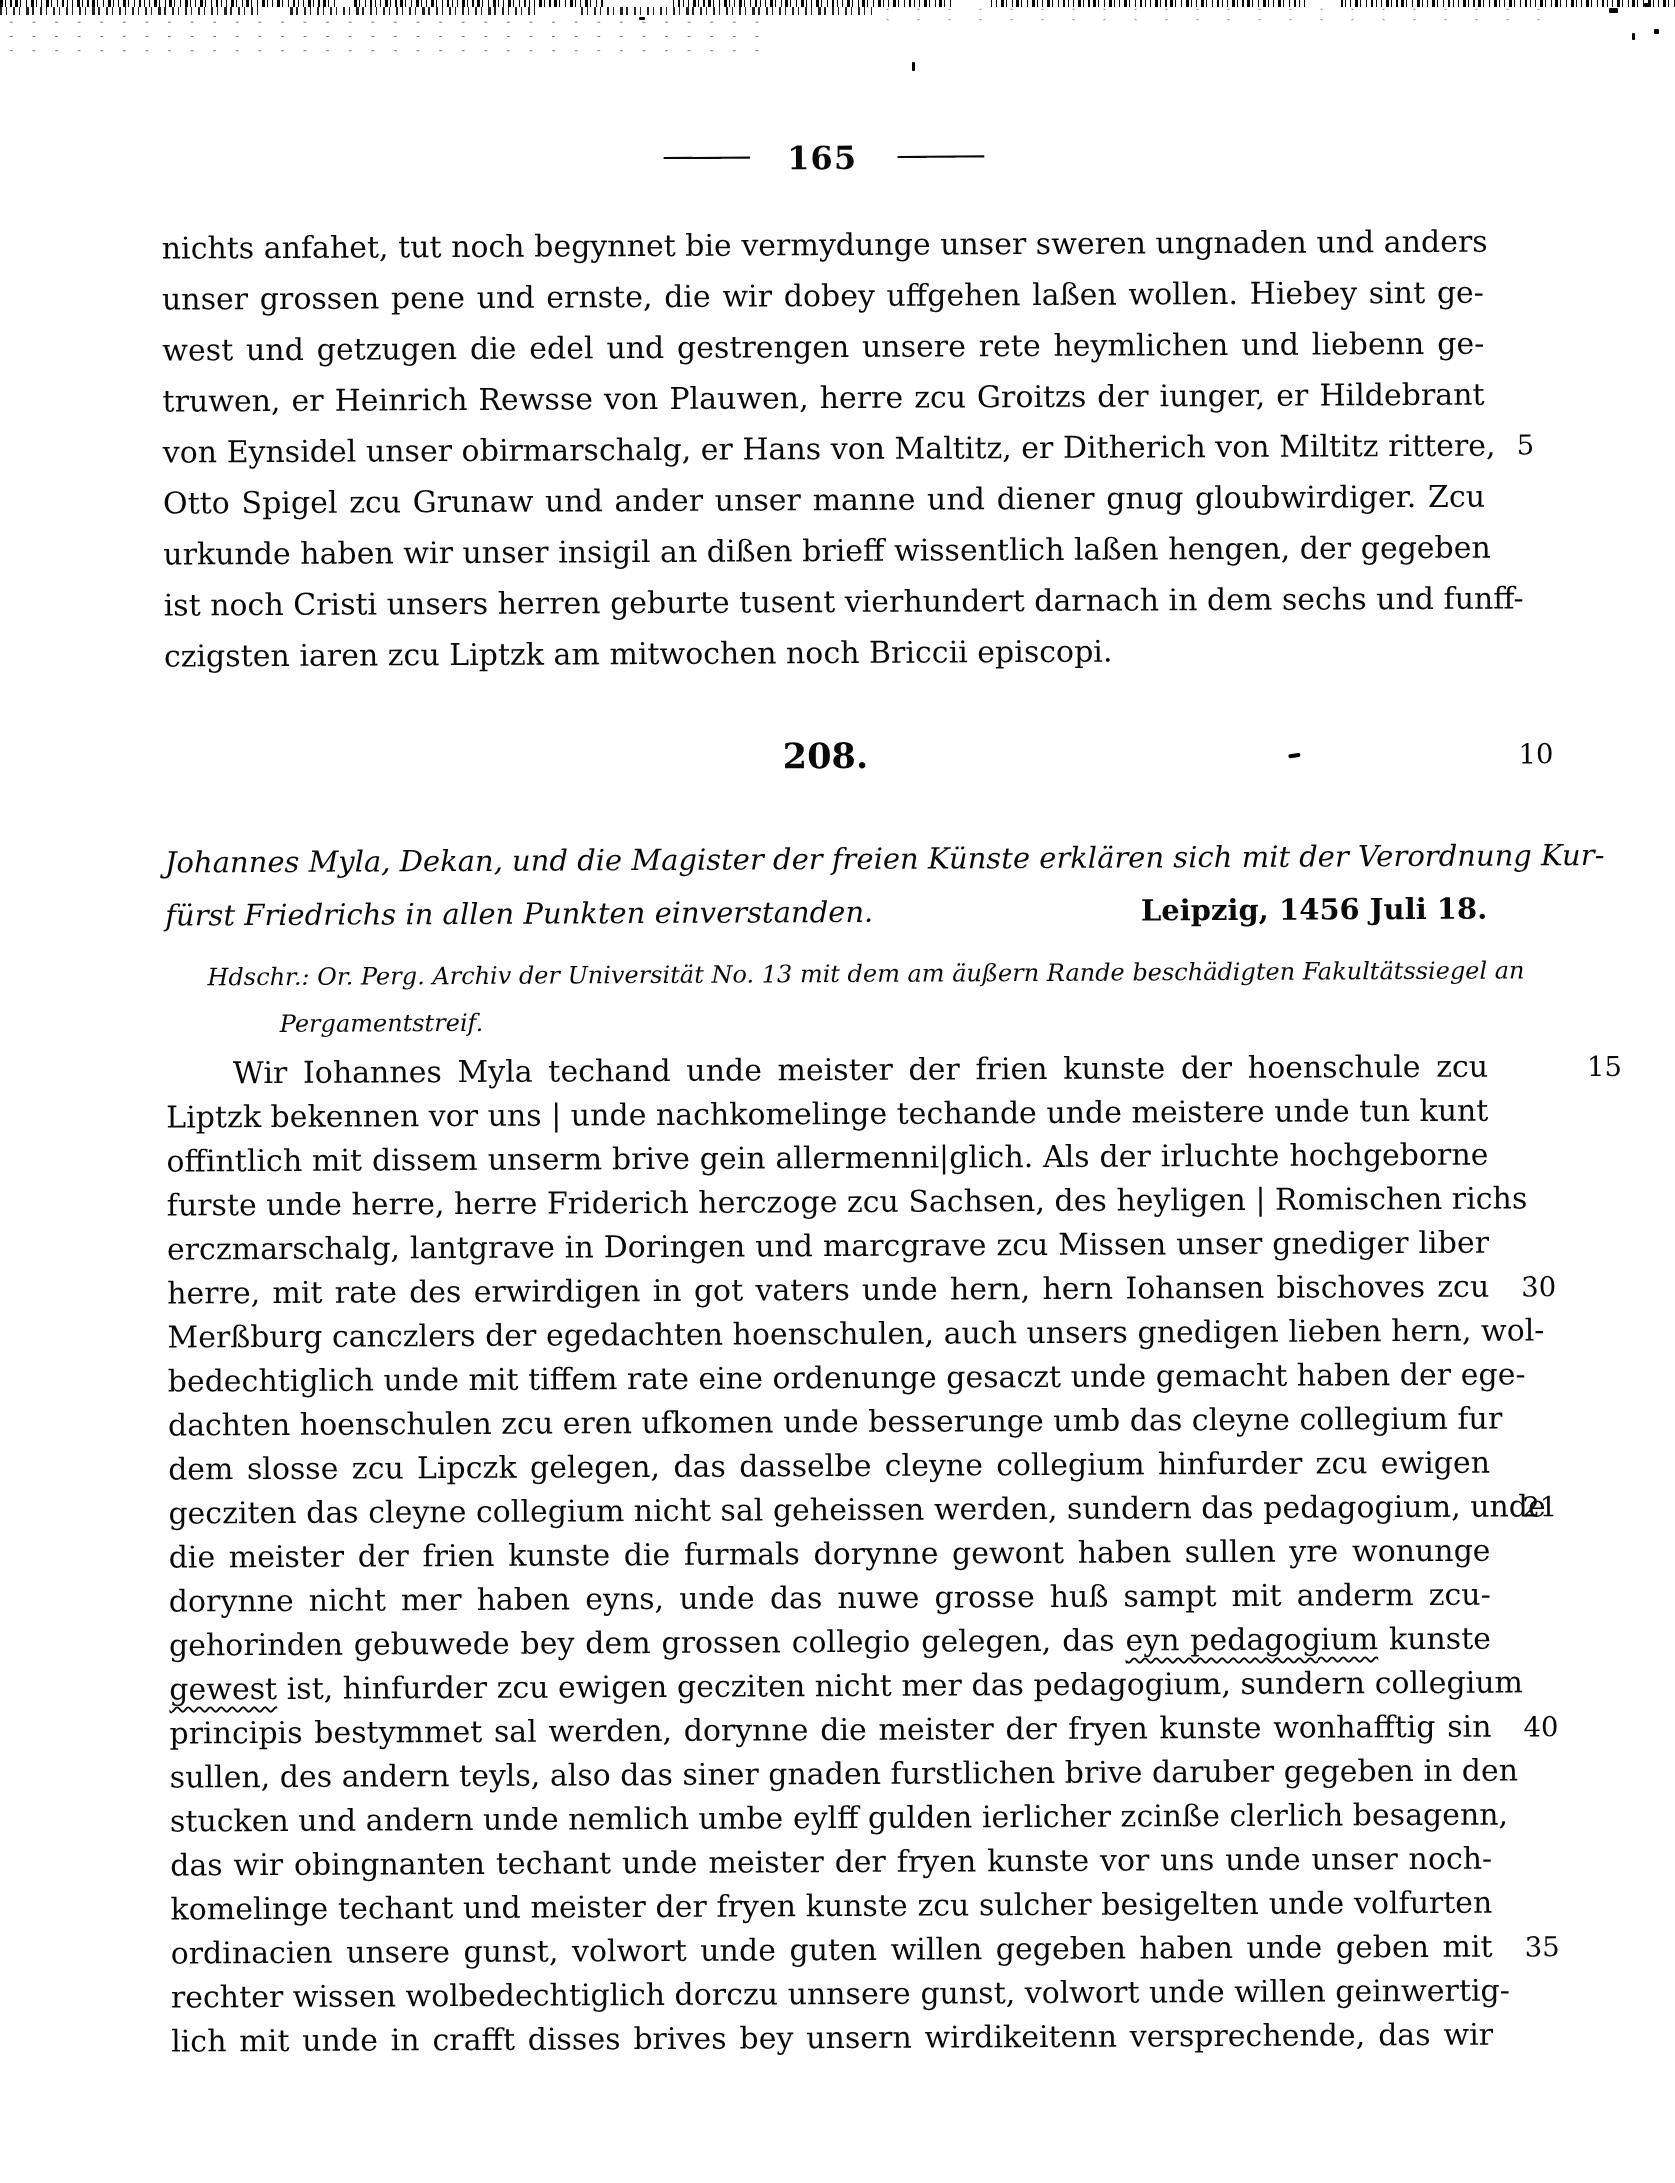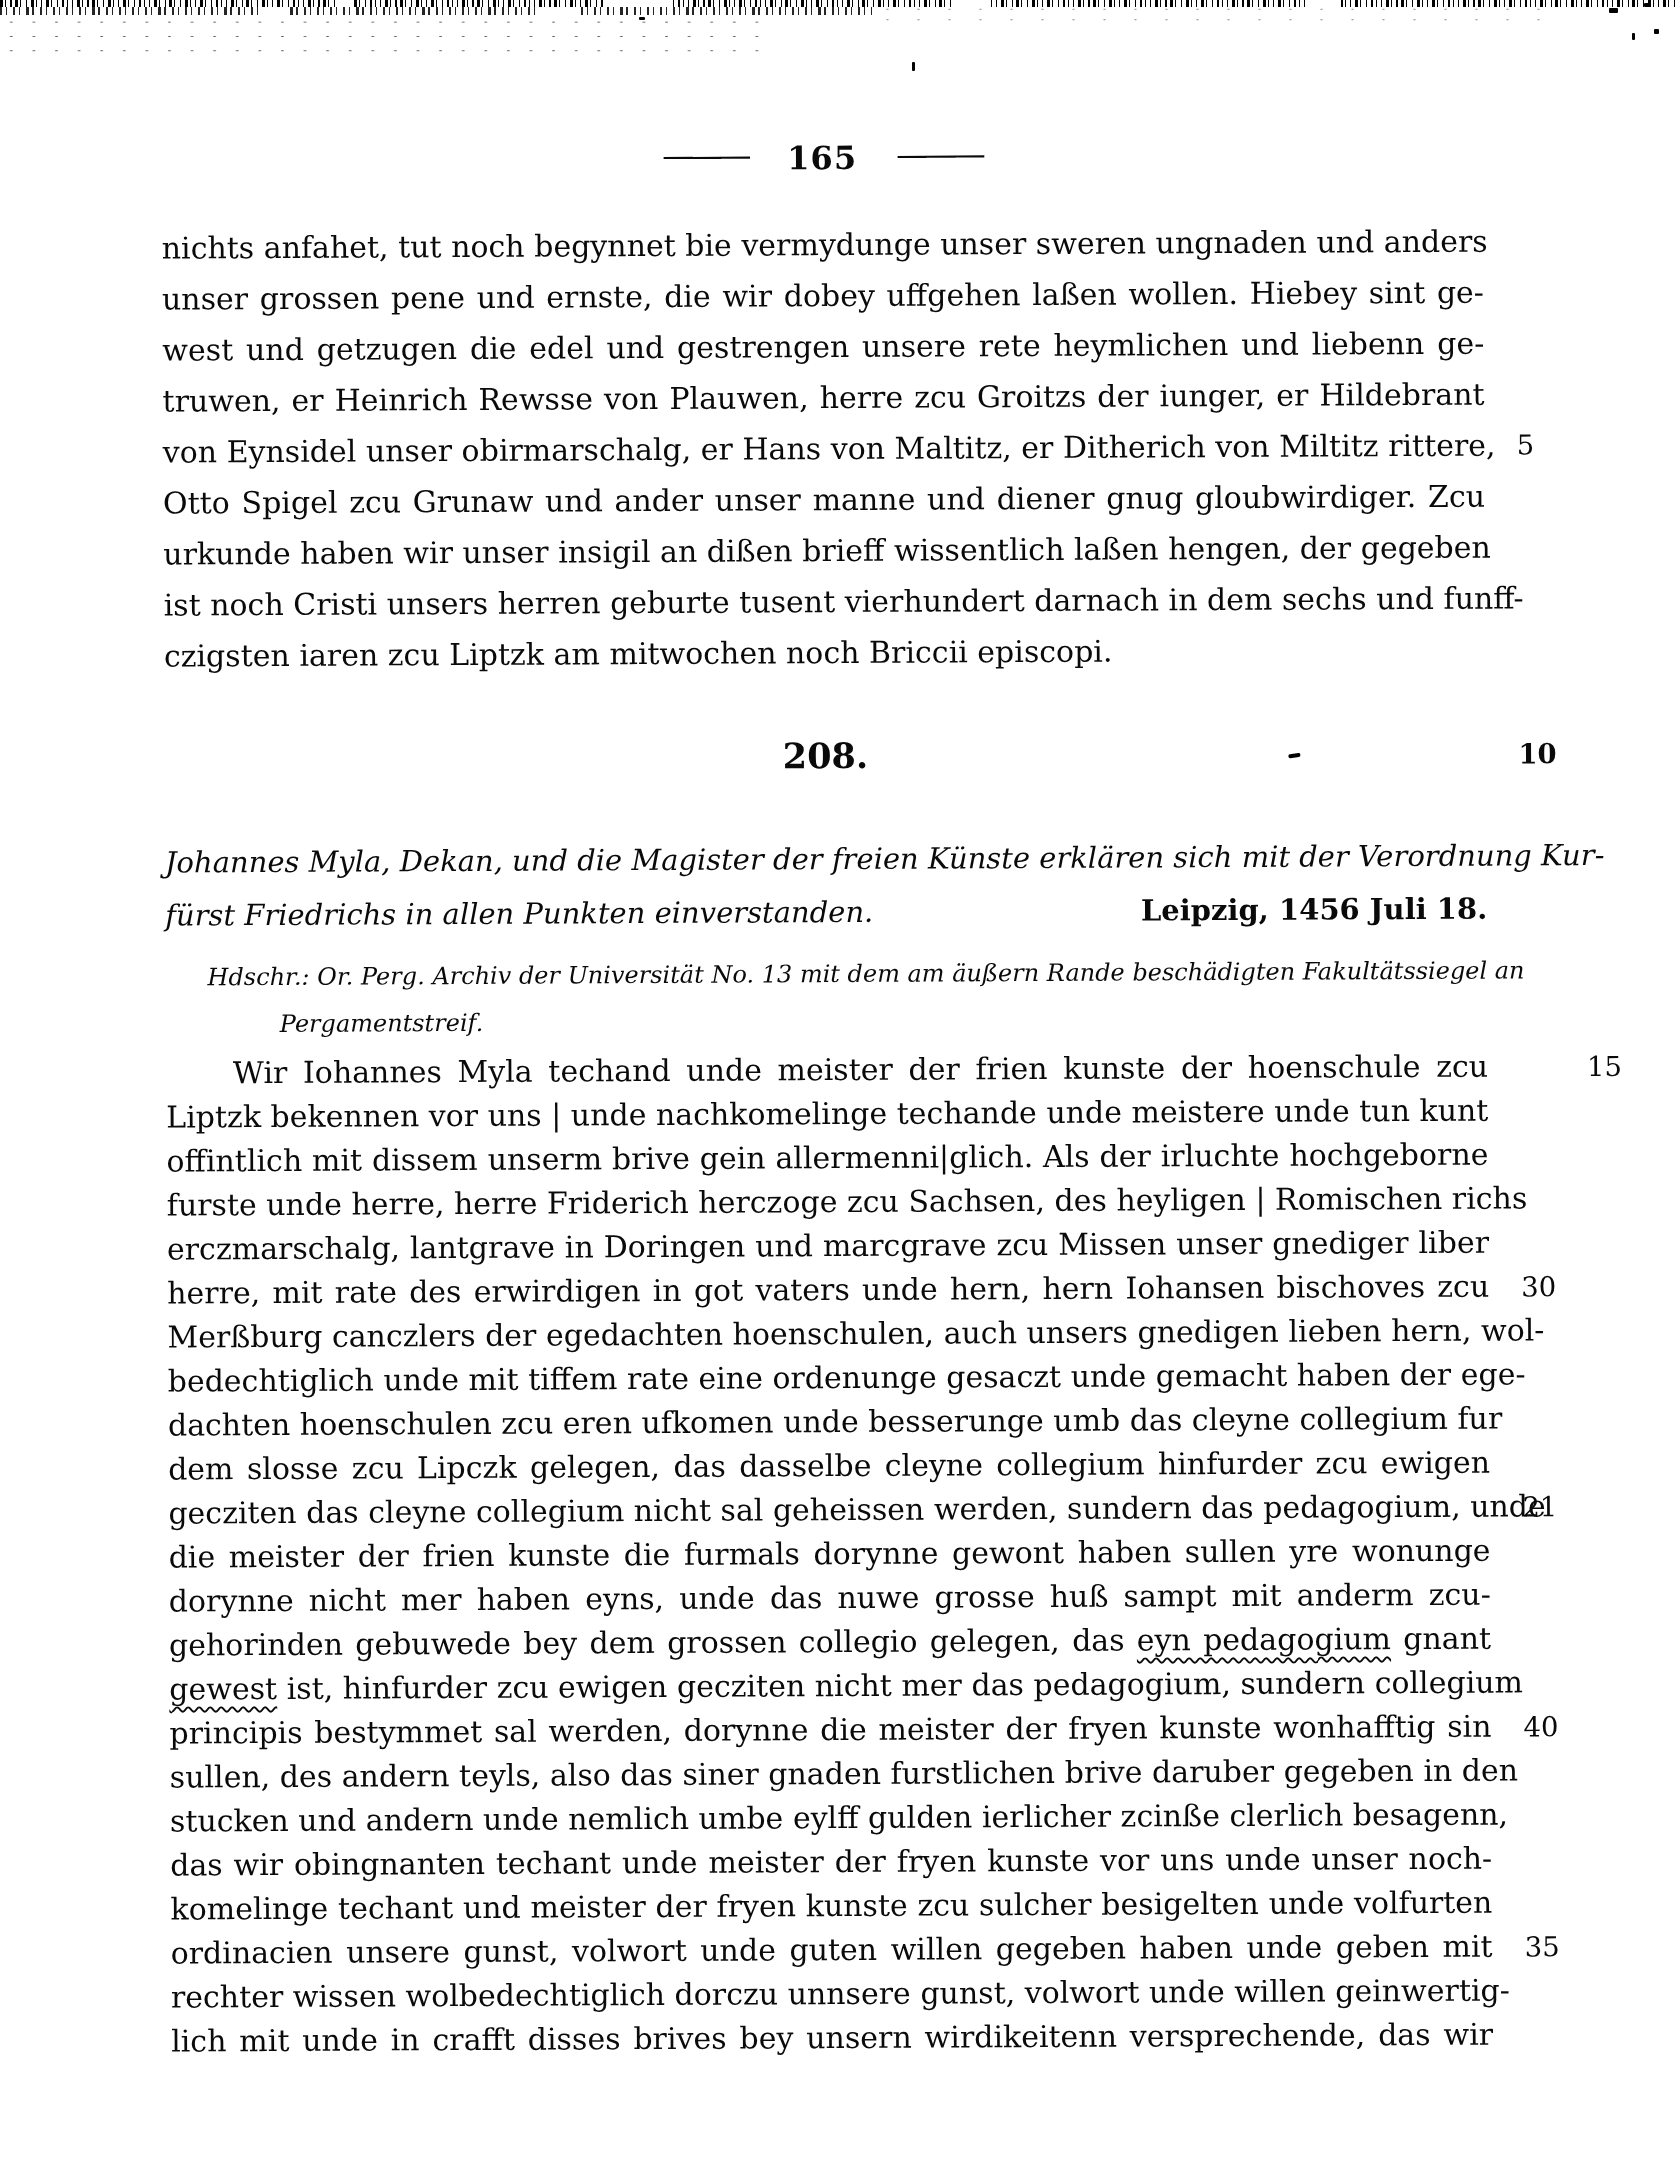--- a/index.html
+++ b/index.html
@@ -37,21 +37,21 @@
     white-space:nowrap;}
   .pline{font-size:30px;line-height:51px;height:51px;}
   .bline{font-size:30px;line-height:44px;height:44px;}
   .lastline{text-align-last:left;}
   .indent{text-indent:67px;}
   .mnum{position:absolute;left:100%;margin-left:32px;top:0;font-size:27.5px;
     text-align:left;text-align-last:left;}
   
   .docnum{position:absolute;left:165px;top:735px;width:1322px;text-align:center;
     font-size:35px;font-weight:700;}
-  .docnum .mnum{font-weight:700;}
+  .docnum .mnum{font-weight:400;}
   
   .summary{position:absolute;left:165px;top:833px;width:1322px;
     font-size:29px;font-style:italic;}
   .summary .l1{line-height:53px;height:53px;text-align:justify;
     text-align-last:justify;white-space:nowrap;}
   .summary .l2{line-height:53px;height:53px;display:flex;
     justify-content:space-between;align-items:baseline;}
   .summary .date{font-style:normal;font-weight:700;}
   
   .srcnote{position:absolute;left:207px;top:951px;width:1280px;
@@ -122,21 +122,21 @@
     <div class="bline"><span>furste unde herre, herre Friderich herczoge zcu Sachsen, des heyligen | Romischen richs</span><span class="mnum"></span></div>
     <div class="bline"><span>erczmarschalg, lantgrave in Doringen und marcgrave zcu Missen unser gnediger liber</span><span class="mnum"></span></div>
     <div class="bline"><span>herre, mit rate des erwirdigen in got vaters unde hern, hern Iohansen bischoves zcu</span><span class="mnum">30</span></div>
     <div class="bline"><span>Merßburg canczlers der egedachten hoenschulen, auch unsers gnedigen lieben hern, wol-</span><span class="mnum"></span></div>
     <div class="bline"><span>bedechtiglich unde mit tiffem rate eine ordenunge gesaczt unde gemacht haben der ege-</span><span class="mnum"></span></div>
     <div class="bline"><span>dachten hoenschulen zcu eren ufkomen unde besserunge umb das cleyne collegium fur</span><span class="mnum"></span></div>
     <div class="bline"><span>dem slosse zcu Lipczk gelegen, das dasselbe cleyne collegium hinfurder zcu ewigen</span><span class="mnum"></span></div>
     <div class="bline"><span>gecziten das cleyne collegium nicht sal geheissen werden, sundern das pedagogium, unde</span><span class="mnum">21</span></div>
     <div class="bline"><span>die meister der frien kunste die furmals dorynne gewont haben sullen yre wonunge</span><span class="mnum"></span></div>
     <div class="bline"><span>dorynne nicht mer haben eyns, unde das nuwe grosse huß sampt mit anderm zcu-</span><span class="mnum"></span></div>
-    <div class="bline"><span>gehorinden gebuwede bey dem grossen collegio gelegen, das </span><span class="uhand">eyn pedagogium</span><span> gnant</span></div>
+    <div class="bline"><span>gehorinden gebuwede bey dem grossen collegio gelegen, das </span><span class="uhand">eyn pedagogium</span><span> kunste</span></div>
     <div class="bline"><span class="uhand">gewest</span><span> ist, hinfurder zcu ewigen gecziten nicht mer das pedagogium, sundern collegium</span></div>
     <div class="bline"><span>principis bestymmet sal werden, dorynne die meister der fryen kunste wonhafftig sin</span><span class="mnum">40</span></div>
     <div class="bline"><span>sullen, des andern teyls, also das siner gnaden furstlichen brive daruber gegeben in den</span><span class="mnum"></span></div>
     <div class="bline"><span>stucken und andern unde nemlich umbe eylff gulden ierlicher zcinße clerlich besagenn,</span><span class="mnum"></span></div>
     <div class="bline"><span>das wir obingnanten techant unde meister der fryen kunste vor uns unde unser noch-</span><span class="mnum"></span></div>
     <div class="bline"><span>komelinge techant und meister der fryen kunste zcu sulcher besigelten unde volfurten</span><span class="mnum"></span></div>
     <div class="bline"><span>ordinacien unsere gunst, volwort unde guten willen gegeben haben  unde  geben  mit</span><span class="mnum">35</span></div>
     <div class="bline"><span>rechter wissen wolbedechtiglich dorczu unnsere gunst, volwort unde willen geinwertig-</span><span class="mnum"></span></div>
     <div class="bline"><span>lich mit unde in crafft disses brives bey unsern wirdikeitenn versprechende, das wir</span><span class="mnum"></span></div>
   </div>

